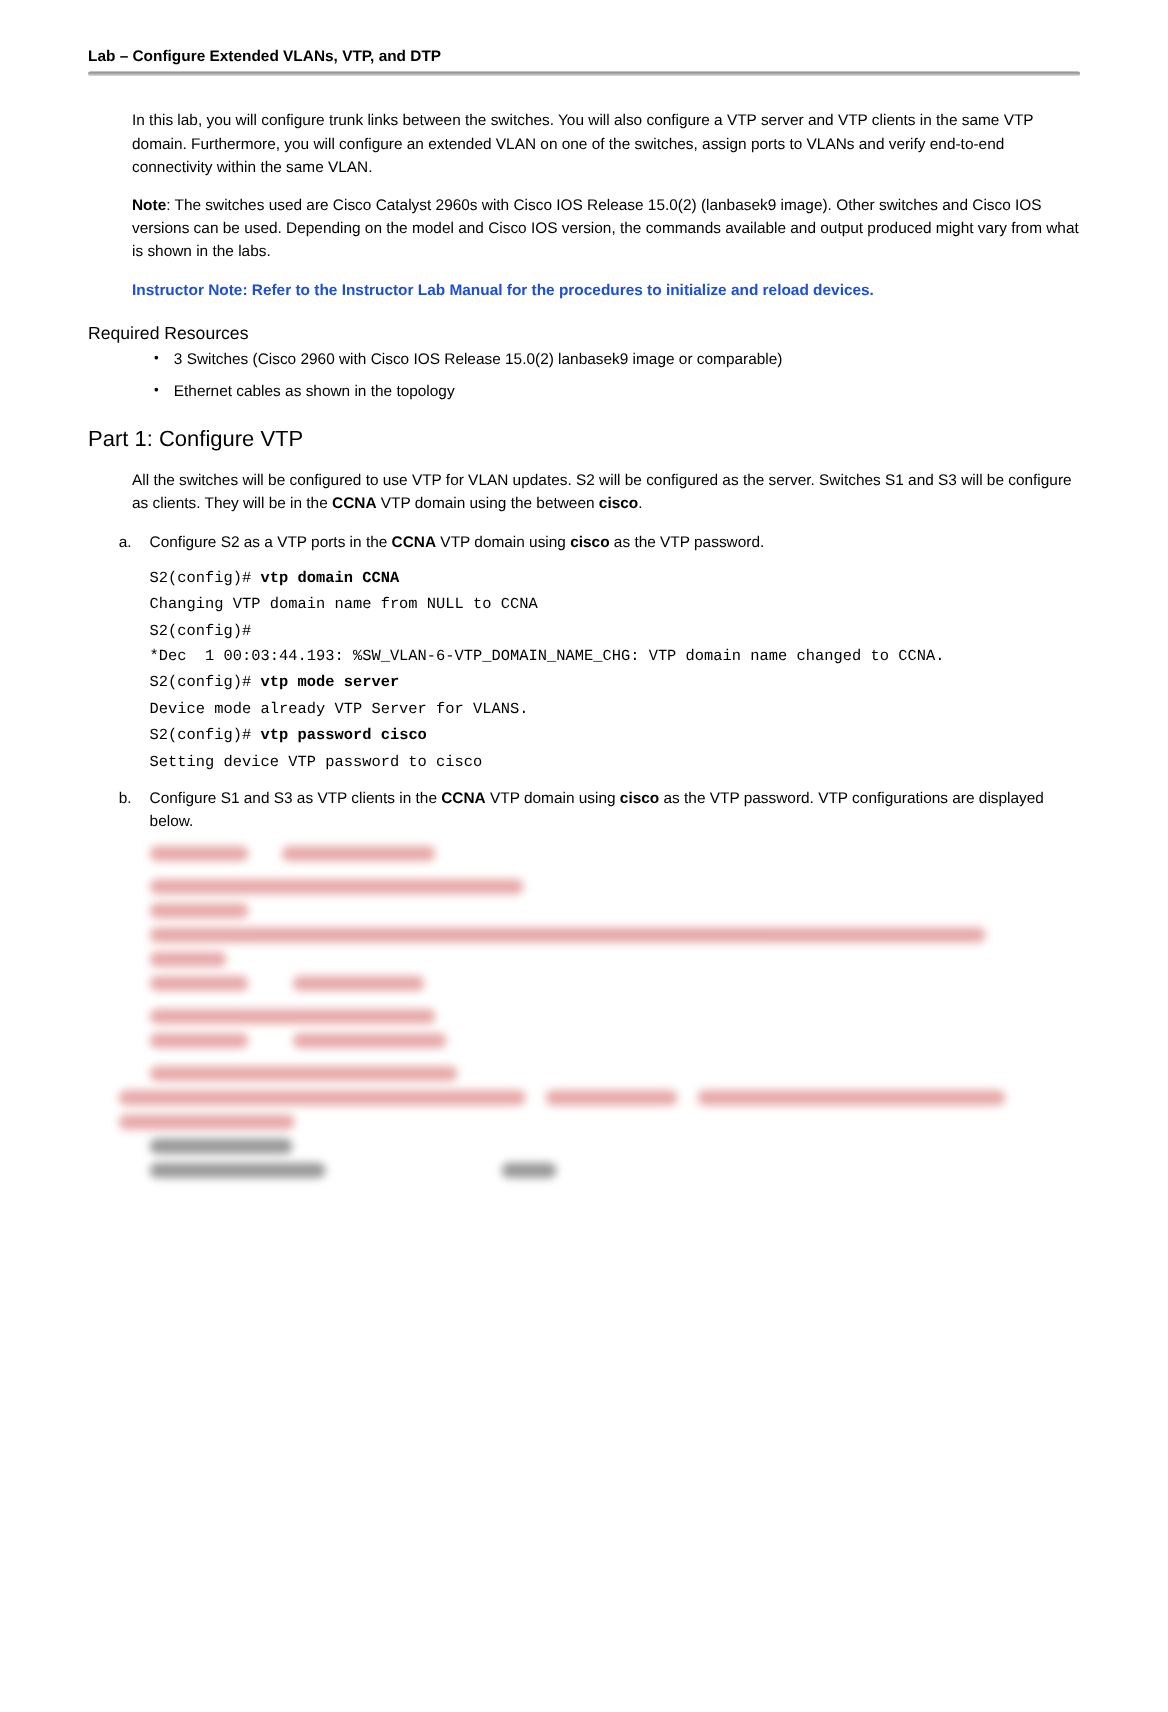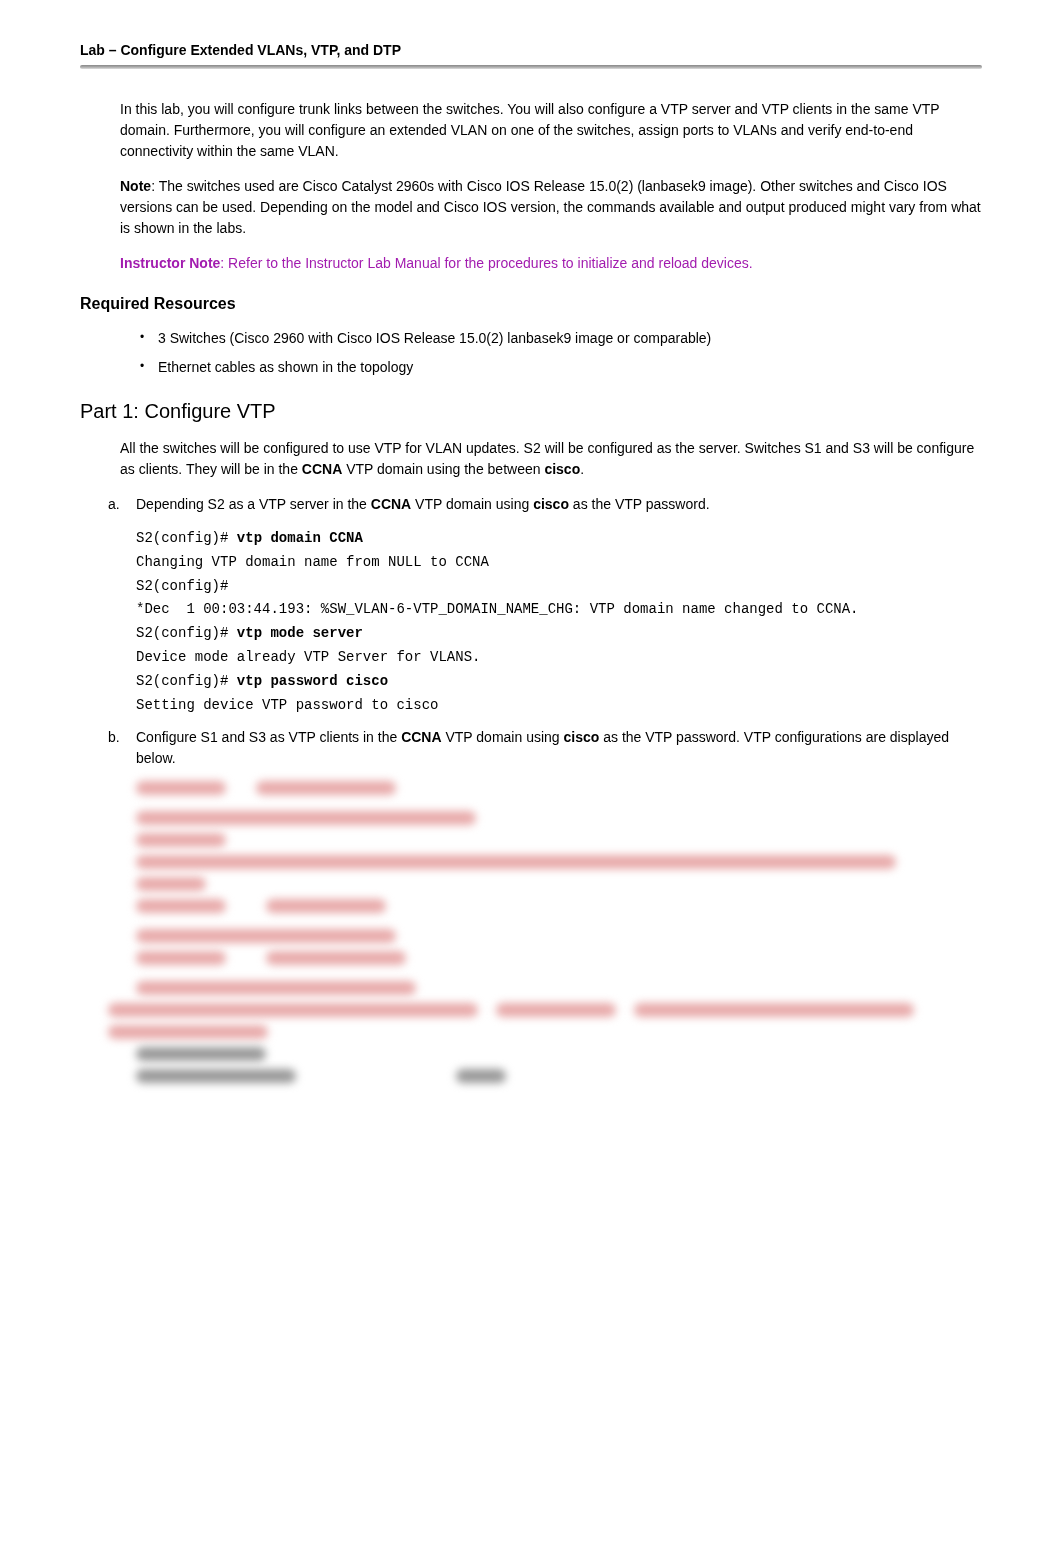--- a/index.html
+++ b/index.html
@@ -22,27 +22,27 @@
       height: 4px;
       background: linear-gradient(to bottom, #888 0%, #aaa 50%, #ddd 100%);
       border-radius: 2px;
       margin-bottom: 30px;
     }
     .content-block {
       margin-left: 40px;
       margin-bottom: 14px;
     }
     .content-block p { margin-bottom: 14px; }
-    .red-text { color: #a21caf; }
+    .red-text { color: #1d4ed8; font-weight: bold; }
     .section-h3 {
       font-size: 16px;
-      font-weight: bold;
+      font-weight: normal;
       margin-left: 0;
       margin-top: 18px;
-      margin-bottom: 12px;
+      margin-bottom: 0;
     }
     ul.bullets {
       list-style: none;
       margin-left: 60px;
       margin-bottom: 18px;
     }
     ul.bullets li {
       position: relative;
       padding-left: 18px;
       margin-bottom: 8px;
@@ -145,21 +145,21 @@
 <div class="content-block">
   <p>
     <span>All the switches will be configured to use VTP for VLAN updates. S2 will be configured as the server. Switches S1 and S3 will be configure as clients. They will be in the </span><strong>CCNA</strong><span> VTP domain using the between </span><strong>cisco</strong><span>.</span>
   </p>
 </div>
 
 <div class="step">
   <div class="step-row">
     <div class="step-letter">a.</div>
     <div class="step-text">
-      <span>Depending S2 as a VTP server in the </span><strong>CCNA</strong><span> VTP domain using </span><strong>cisco</strong><span> as the VTP password.</span>
+      <span>Configure S2 as a VTP ports in the </span><strong>CCNA</strong><span> VTP domain using </span><strong>cisco</strong><span> as the VTP password.</span>
     </div>
   </div>
 </div>
 
 <div class="code-block"><span>S2(config)# </span><span class="cmd">vtp domain CCNA</span>
 <span>Changing VTP domain name from NULL to CCNA</span>
 <span>S2(config)#</span>
 <span>*Dec  1 00:03:44.193: %SW_VLAN-6-VTP_DOMAIN_NAME_CHG: VTP domain name changed to CCNA.</span>
 <span>S2(config)# </span><span class="cmd">vtp mode server</span>
 <span>Device mode already VTP Server for VLANS.</span>

